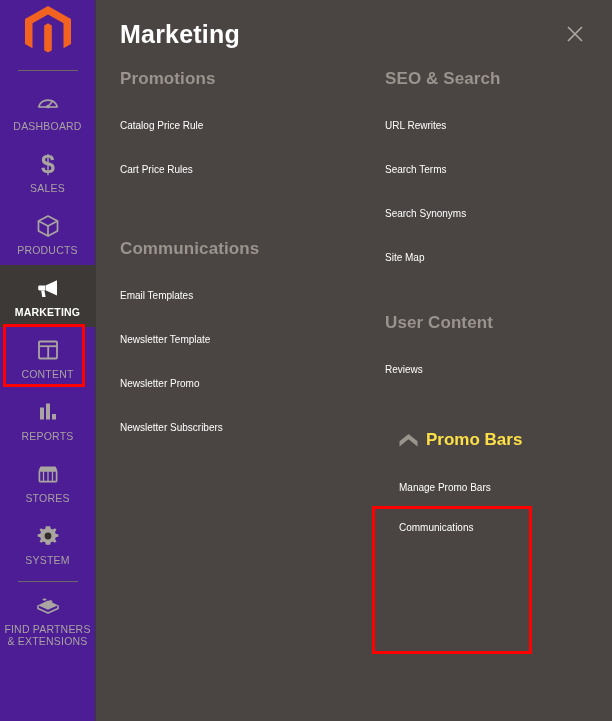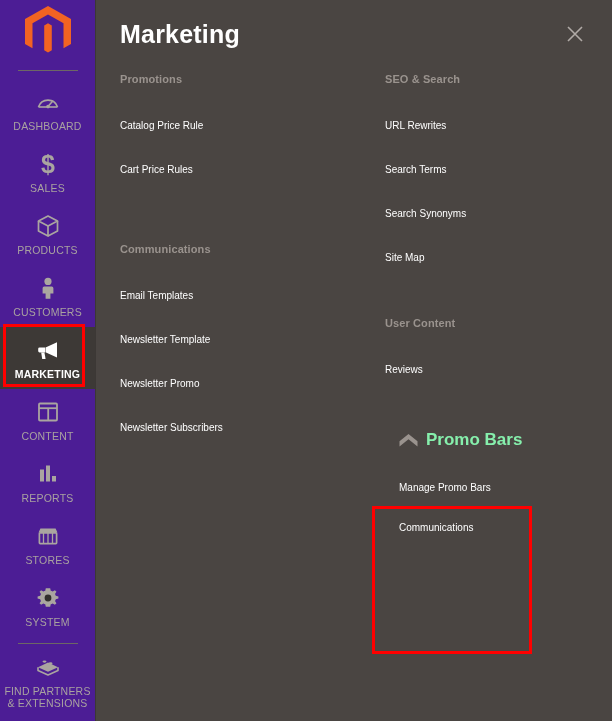--- a/index.html
+++ b/index.html
@@ -135,21 +135,21 @@
     padding: 0 0 0 24px;
     box-sizing: border-box;
   }
   .col { position: relative; }
   .col-left { width: 265px; flex: 0 0 265px; }
   .col-right { width: 265px; flex: 0 0 265px; }
 
   .group { margin-bottom: 10px; }
   .group-title {
     color: #9a938e;
-    font-size: 11px;
+    font-size: 17px;
     font-weight: bold;
     margin: 0 0 14px 0;
     line-height: 22px;
     letter-spacing: .1px;
   }
   .links { margin: 0; padding: 0; list-style: none; }
   .links li { margin: 0; padding: 0; }
   .link {
     display: block;
     color: #ffffff;
@@ -168,21 +168,21 @@
   }
   .promo-head {
     display: flex;
     align-items: center;
     gap: 8px;
     margin-bottom: 18px;
   }
   .promo-icon { color: #9a938e; line-height: 0; display:block; }
   .promo-icon svg { display:block; }
   .promo-title {
-    color: #86efac;
+    color: #fde047;
     font-size: 17px;
     font-weight: bold;
     line-height: 20px;
     white-space: nowrap;
   }
   .promo-block .link { padding: 11px 0 11px 0; white-space: nowrap; }
 
   .spacer-lg { height: 36px; }
   .spacer-md { height: 22px; }
 </style>
@@ -227,29 +227,20 @@
       <span class="nav-icon">
         <svg width="26" height="26" viewBox="0 0 26 26" fill="none" stroke="currentColor" stroke-width="1.7" stroke-linejoin="round">
           <path d="M13 3 L22.5 8 L13 13 L3.5 8 Z"></path>
           <path d="M3.5 8 L3.5 18 L13 23 L13 13"></path>
           <path d="M22.5 8 L22.5 18 L13 23"></path>
         </svg>
       </span>
       <span class="nav-label">PRODUCTS</span>
     </a>
 
-    <a class="nav-item" href="#">
-      <span class="nav-icon">
-        <svg width="26" height="26" viewBox="0 0 26 26" fill="currentColor">
-          <circle cx="13" cy="6.4" r="3.6"></circle>
-          <path d="M9.2 11.6 h7.6 a1.6 1.6 0 0 1 1.6 1.6 v5.4 h-3 v5.2 h-4.8 v-5.2 h-3 v-5.4 a1.6 1.6 0 0 1 1.6 -1.6 z"></path>
-        </svg>
-      </span>
-      <span class="nav-label">CUSTOMERS</span>
-    </a>
 
     <a class="nav-item active" href="#">
       <span class="nav-icon">
         <svg width="26" height="26" viewBox="0 0 26 26" fill="currentColor">
           <path d="M22 5.2 L22 20.5 L10.5 15.2 L10.5 10.5 Z"></path>
           <path d="M4.6 10.4 h5.4 v5 h-5.4 a1.4 1.4 0 0 1 -1.4 -1.4 v-2.2 a1.4 1.4 0 0 1 1.4 -1.4 z"></path>
           <path d="M6.2 15.6 h3.2 l1.2 6.4 h-3.4 z"></path>
         </svg>
       </span>
       <span class="nav-label">MARKETING</span>

